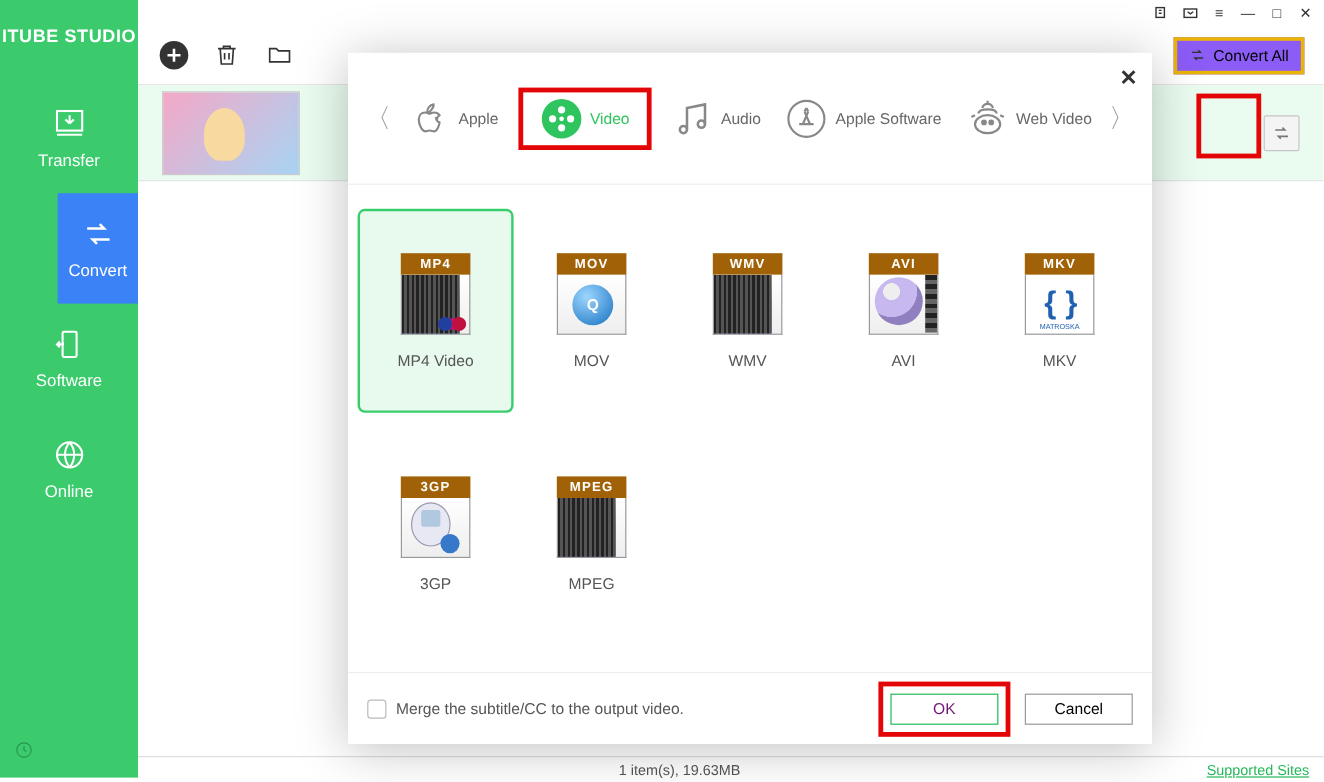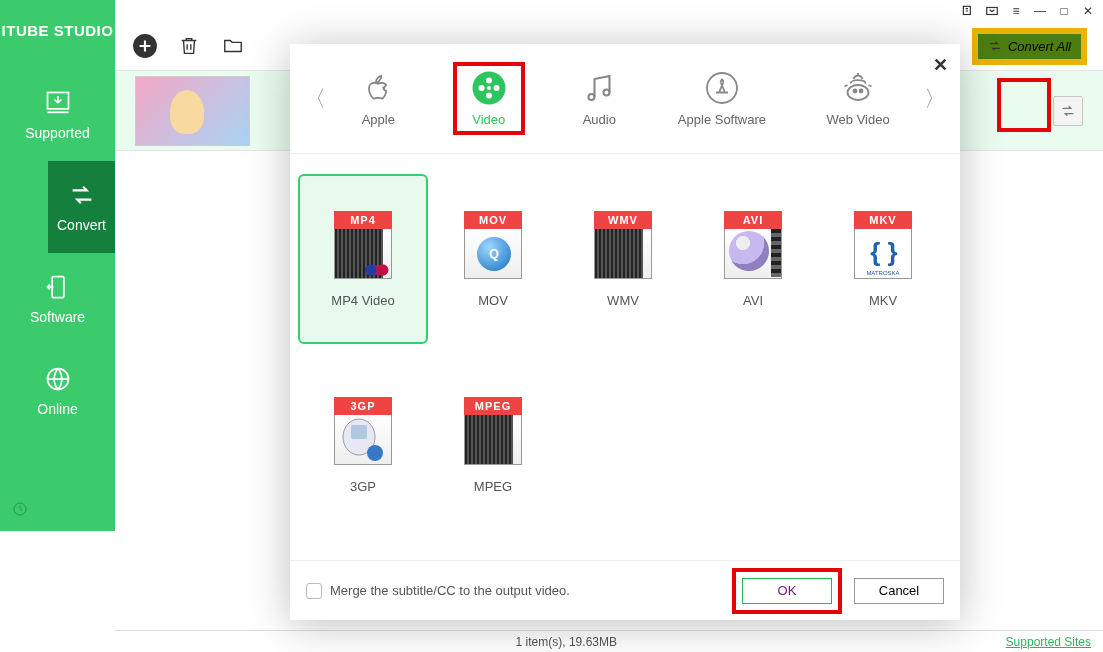--- a/index.html
+++ b/index.html
@@ -1,61 +1,61 @@
 <!DOCTYPE html>
 <html><head>
 <meta charset="utf-8">
 <style>
 * { margin: 0; padding: 0; box-sizing: border-box; font-family: Arial, sans-serif; }
 body { width: 1103px; height: 652px; background: #fff; position: relative; overflow: hidden; }
 
-.sidebar { position: absolute; left: 0; top: 0; width: 115px; height: 531px; background: #3bcb6c; }
+.sidebar { position: absolute; left: 0; top: 0; width: 115px; height: 648px; background: #3bcb6c; }
 .app-title { color: #fff; font-weight: bold; font-size: 15px; text-align: center; padding: 22px 0 30px 0; letter-spacing: 0.5px; }
 .nav-item { display: flex; flex-direction: column; align-items: center; justify-content: center; height: 92px; color: #fff; font-size: 14px; cursor: pointer; gap: 8px; }
-.nav-item.active { background: #15803d; margin-left: 48px; }
+.nav-item.active { background: #3b82f6; margin-left: 48px; }
 .nav-item svg { width: 28px; height: 28px; }
 
 .clock-icon { position: absolute; left: 12px; bottom: 10px; }
 .clock-icon svg { width: 16px; height: 16px; stroke: #2a9650; }
 
 .titlebar { position: absolute; left: 115px; top: 0; right: 0; height: 22px; display: flex; justify-content: flex-end; padding: 4px 8px; gap: 10px; }
 .win-icon { width: 14px; height: 14px; cursor: pointer; display: flex; align-items: center; justify-content: center; font-size: 12px; color: #333; }
 
 .toolbar { position: absolute; left: 115px; top: 22px; right: 0; height: 48px; display: flex; align-items: center; padding: 0 16px; }
 .toolbar-left { display: flex; gap: 16px; align-items: center; }
 .tb-btn { width: 28px; height: 28px; display: flex; align-items: center; justify-content: center; cursor: pointer; }
-.convert-all { margin-left: auto; display: flex; align-items: center; gap: 6px; border: 6px solid #eab308; padding: 5px 10px; font-size: 13px; cursor: pointer; background: #4d7c0f; font-style: italic; }
+.convert-all { margin-left: auto; display: flex; align-items: center; gap: 6px; border: 3px solid #eab308; padding: 5px 10px; font-size: 13px; cursor: pointer; background: #8b5cf6; }
 
 .content { position: absolute; left: 115px; top: 70px; right: 0; bottom: 22px; background: #fff; border-top: 1px solid #e5e5e5; }
 .item-row { height: 80px; background: #eafcf0; display: flex; align-items: center; padding: 0 20px; border-bottom: 1px solid #e5e5e5; }
 .thumb { width: 115px; height: 70px; background: linear-gradient(135deg, #f4a8c6, #a8d4f4); border: 1px solid #ccc; position: relative; }
 .thumb::after { content: ""; position: absolute; left: 30%; top: 20%; width: 34px; height: 44px; background: #f8d9a0; border-radius: 50% 50% 40% 40%; }
 
 .convert-item-btn { margin-left: auto; width: 30px; height: 30px; border: 1px solid #c5c5c5; background: #f4f4f4; display: flex; align-items: center; justify-content: center; cursor: pointer; border-radius: 2px; }
 
 .statusbar { position: absolute; left: 115px; right: 0; bottom: 0; height: 22px; border-top: 1px solid #ddd; display: flex; align-items: center; font-size: 12px; color: #555; padding: 0 12px; }
 .status-center { flex: 1; text-align: center; }
 .status-link { color: #26b85b; text-decoration: underline; cursor: pointer; }
 
 
 .modal { position: absolute; left: 290px; top: 44px; width: 670px; height: 576px; background: #fff; box-shadow: 0 4px 40px rgba(0,0,0,.25); }
 .modal-close { position: absolute; right: 12px; top: 10px; font-size: 18px; cursor: pointer; color: #333; font-weight: bold; }
 .modal-tabs { display: flex; align-items: center; height: 110px; border-bottom: 1px solid #eee; padding: 0 10px; }
 .arrow { width: 30px; display: flex; justify-content: center; color: #999; font-size: 22px; cursor: pointer; }
 .tabs-wrap { flex: 1; display: flex; justify-content: space-around; }
-.tab { display: flex; flex-direction: column; align-items: center; gap: 6px; cursor: pointer; color: #666; font-size: 13px; padding: 8px 4px; position: relative; }
+.tab { display: flex; flex-direction: row; align-items: center; gap: 6px; cursor: pointer; color: #666; font-size: 13px; padding: 8px 4px; position: relative; }
 .tab svg { width: 36px; height: 36px; }
 .tab.active { color: #2ec55f; }
 .tab-highlight { border: 4px solid #e40606; padding: 4px 14px; }
 
 .format-grid { padding: 20px 8px; display: flex; flex-wrap: wrap; }
 .format-item { width: 130px; height: 170px; display: flex; flex-direction: column; align-items: center; justify-content: center; gap: 14px; cursor: pointer; font-size: 13px; color: #555; border-radius: 6px; border: 2px solid transparent; margin: 0 0 16px 0; }
 .format-item.selected { background: #e8faee; border-color: #38cd6b; }
 .fmt-icon { width: 58px; height: 68px; position: relative; }
-.fmt-badge { width: 58px; height: 18px; background: #ef4444; color: #fff; font-size: 11px; font-weight: bold; display: flex; align-items: center; justify-content: center; letter-spacing: 1px; }
+.fmt-badge { width: 58px; height: 18px; background: #a16207; color: #fff; font-size: 11px; font-weight: bold; display: flex; align-items: center; justify-content: center; letter-spacing: 1px; }
 .fmt-body { width: 58px; height: 50px; background: linear-gradient(#fff,#eee); border: 1px solid #999; border-top: none; position: relative; overflow: hidden; }
 .film-strip { position: absolute; left: 0; top: 0; width: 48px; height: 50px; background: repeating-linear-gradient(90deg,#222 0 2px,#555 2px 4px), linear-gradient(#ffd090,#308030,#4050a0); }
 .qt-circ { position: absolute; left: 12px; top: 8px; width: 34px; height: 34px; border-radius: 50%; background: radial-gradient(circle at 35% 30%, #9dd6ff,#1670c0); display: flex; align-items: center; justify-content: center; color: #fff; font-weight: bold; }
 .avi-circ { position: absolute; left: 4px; top: 2px; width: 40px; height: 40px; border-radius: 50%; background: radial-gradient(circle at 35% 30%,#eee 0 18%,#c8b8f0 19% 55%,#9080c0 56%); }
 .mkv-braces { position: absolute; left: 0; top: 0; width: 58px; height: 48px; display: flex; align-items: center; justify-content: center; color: #2060b0; font-size: 26px; font-weight: bold; }
 .mkv-sub { font-size: 6px; color: #2060b0; text-align: center; display: block; }
 
 .modal-footer { position: absolute; left: 0; right: 0; bottom: 0; height: 60px; border-top: 1px solid #eee; display: flex; align-items: center; padding: 0 16px; }
 .checkbox { width: 16px; height: 16px; border: 1px solid #bbb; border-radius: 3px; margin-right: 8px; cursor: pointer; }
 .merge-label { font-size: 13px; color: #555; }
@@ -70,21 +70,21 @@
 <body>
 
 <div class="sidebar">
   <div class="app-title">ITUBE STUDIO</div>
   <div class="nav-item">
     <svg viewBox="0 0 24 24" fill="none" stroke="#fff" stroke-width="1.5">
         <rect x="3" y="3" width="18" height="14"></rect>
         <path d="M12 6v6m0 0l-3-3m3 3l3-3"></path>
         <path d="M3 20h18"></path>
       </svg>
-    <span>Supported</span>
+    <span>Transfer</span>
   </div>
   <div class="nav-item active">
     <svg viewBox="0 0 24 24" fill="none" stroke="#fff" stroke-width="1.8">
         <path d="M4 8h12l-3-3M20 16H8l3 3"></path>
       </svg>
     <span>Convert</span>
   </div>
   <div class="nav-item">
     <svg viewBox="0 0 24 24" fill="none" stroke="#fff" stroke-width="1.5">
         <rect x="7" y="3" width="10" height="18" rx="1"></rect>

